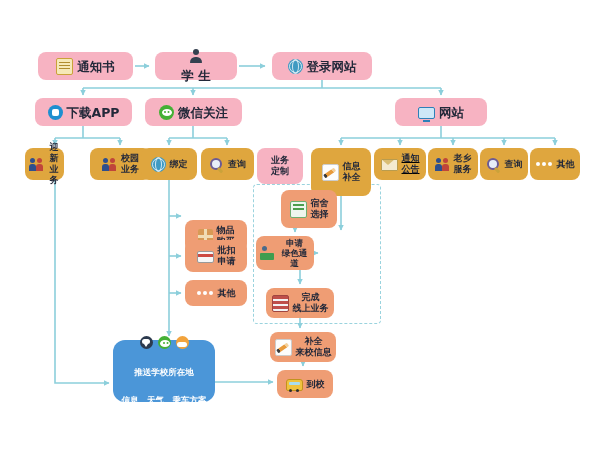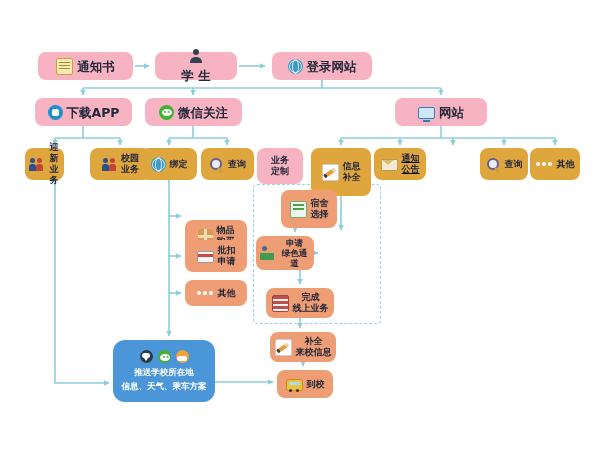--- a/index.html
+++ b/index.html
@@ -5,21 +5,21 @@
   html,body{margin:0;padding:0;background:#ffffff;}
   #canvas{position:relative;width:600px;height:450px;background:#ffffff;overflow:hidden;
           font-family:"DejaVu Sans",sans-serif;}
   .wires{position:absolute;left:0;top:0;z-index:1;}
   .group-outline{position:absolute;z-index:0;border:1.5px dashed #9ad3de;border-radius:4px;}
   .node{position:absolute;z-index:2;display:flex;align-items:center;justify-content:center;
         gap:4px;border-radius:8px;box-sizing:border-box;padding:2px 4px;}
   .pink{background:#f7b3c2;}
   .yellow{background:#dfa63e;}
   .orange{background:#ef9d74;}
-  .blue{background:#4b96d8;border-radius:12px;flex-direction:column;gap:2px;}
+  .blue{background:#4b96d8;border-radius:12px;flex-direction:column;gap:16px;}
   .lbl{white-space:pre-line;font-weight:bold;color:#23293a;line-height:1.2;text-align:center;}
   .lg{font-size:12.5px;}
   .sm{font-size:9px;}
   .xs{font-size:8.5px;}
   .push-line{color:#fff;font-size:8.5px;font-weight:bold;text-align:center;line-height:1.45;}
   .push-icons{display:flex;gap:5px;margin-bottom:1px;}
   .push-icons .ic{width:13px;height:13px;}
 
   
   .ic{position:relative;width:15px;height:15px;flex:none;display:block;}
@@ -169,20 +169,25 @@
   <div class="node yellow" style="left:311px;top:148px;width:60px;height:48px;">
     <span class="ic ic-pencil"></span>
     <span class="lbl sm">信息
 补全</span>
   </div>
   <div class="node yellow" style="left:374px;top:148px;width:52px;height:32px;text-decoration:underline;">
     <span class="ic ic-mail"></span>
     <span class="lbl sm">通知
 公告</span>
   </div>
+  <div class="node yellow" style="left:428px;top:148px;width:50px;height:32px;">
+    <span class="ic ic-people"></span>
+    <span class="lbl sm">老乡
+服务</span>
+  </div>
   <div class="node yellow" style="left:480px;top:148px;width:48px;height:32px;">
     <span class="ic ic-magnifier"></span>
     <span class="lbl sm">查询</span>
   </div>
   <div class="node yellow" style="left:530px;top:148px;width:50px;height:32px;">
     <span class="ic ic-dots"></span>
     <span class="lbl sm">其他</span>
   </div>
 
   <div class="node orange" style="left:185px;top:200px;width:62px;height:32px;margin-top:20px;">

